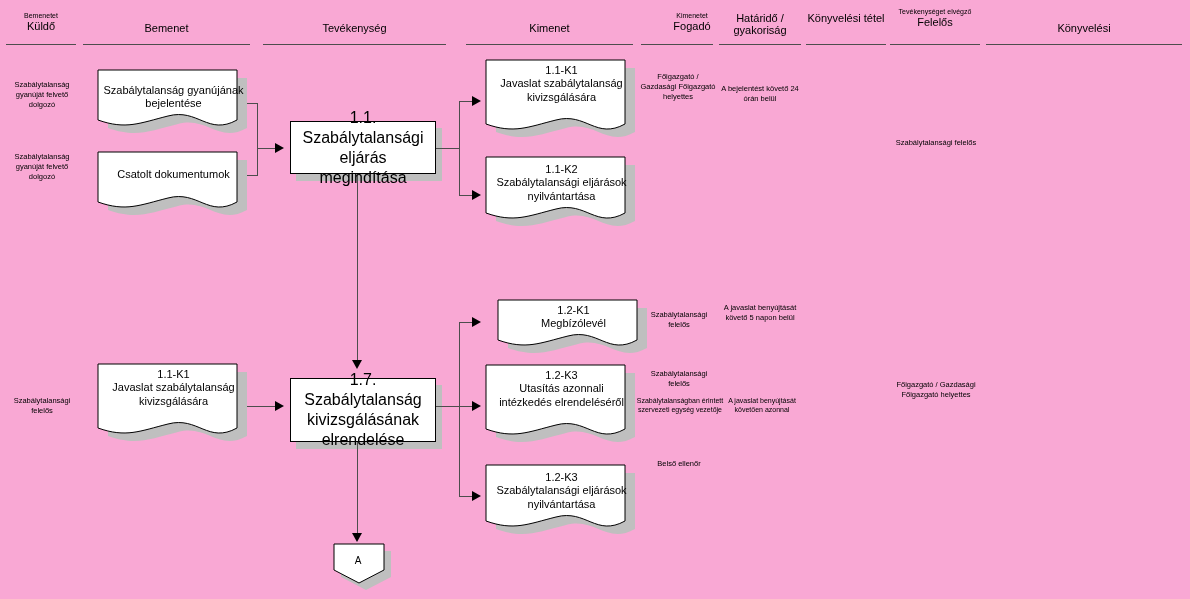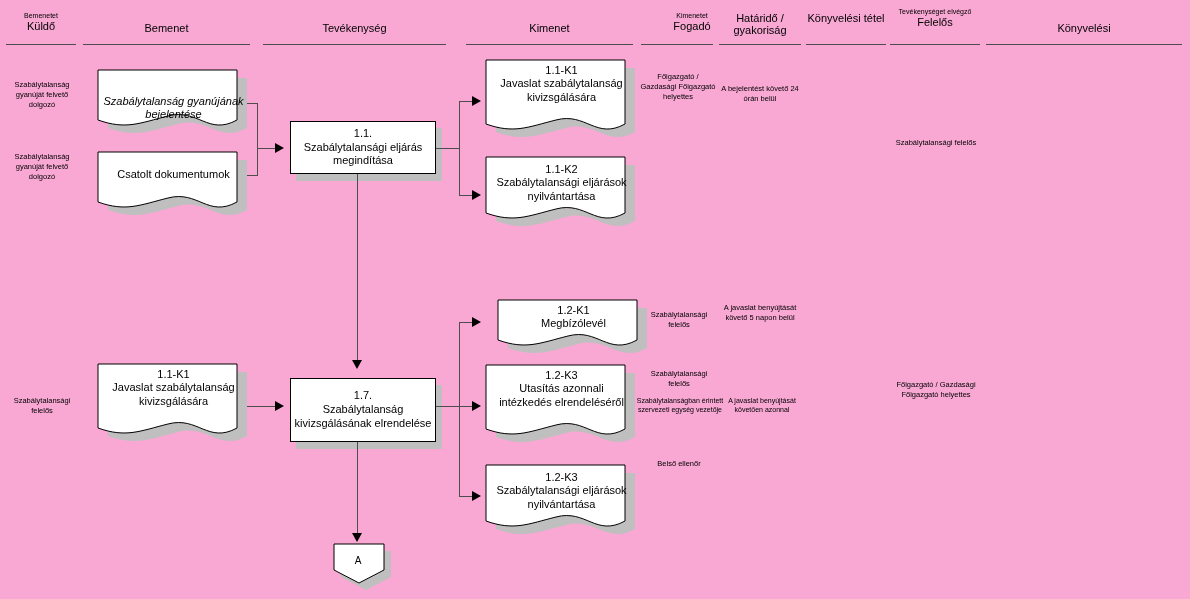--- a/index.html
+++ b/index.html
@@ -43,21 +43,21 @@
     line-height:1.35;
     color:#000;
   }
   .note.tiny{font-size:7px;line-height:1.3;}
   
   .proc{
     position:absolute;
     box-sizing:border-box;
     border:1px solid #000;
     background:#fff;
-    font-size:11px;
+    font-size:16px;
     line-height:1.25;
     text-align:center;
     display:flex;
     align-items:center;
     justify-content:center;
     z-index:4;
   }
   .proc .inner{width:100%;padding:0 3px;}
   .shadow-rect{
     position:absolute;
@@ -156,21 +156,21 @@
   <div class="head-rule" style="left:986px;top:44px;width:196px;"></div>
 
   <div class="note" style="left:2px;top:80px;width:80px;">Szabálytalanság gyanúját felvető dolgozó</div>
   <div class="note" style="left:2px;top:152px;width:80px;">Szabálytalanság gyanúját felvető dolgozó</div>
 
   <div class="docshape" style="left:92px;top:66px;width:163px;height:70px;">
     <svg width="163" height="70" viewBox="0 0 163 70">
       <path d="M16 12 L155 12 L155 62 C126 78 116 50 86 58 C58 65 44 72 16 62 Z" fill="#bfbfbf" stroke="none"></path>
       <path d="M6 4 L145 4 L145 54 C116 70 106 42 76 50 C48 57 34 64 6 54 Z" fill="#ffffff" stroke="#000" stroke-width="1"></path>
     </svg>
-    <div class="txt" style="top:29px;white-space:pre-line;padding:0 8px;box-sizing:border-box;font-style:italic;">Szabálytalanság gyanújának bejelentése</div>
+    <div class="txt" style="top:18px;white-space:pre-line;padding:0 8px;box-sizing:border-box;">Szabálytalanság gyanújának bejelentése</div>
   </div>
 
   <div class="docshape" style="left:92px;top:148px;width:163px;height:70px;">
     <svg width="163" height="70" viewBox="0 0 163 70">
       <path d="M16 12 L155 12 L155 62 C126 78 116 50 86 58 C58 65 44 72 16 62 Z" fill="#bfbfbf" stroke="none"></path>
       <path d="M6 4 L145 4 L145 54 C116 70 106 42 76 50 C48 57 34 64 6 54 Z" fill="#ffffff" stroke="#000" stroke-width="1"></path>
     </svg>
     <div class="txt" style="top:20px;white-space:pre-line;padding:0 8px;box-sizing:border-box;">Csatolt dokumentumok</div>
   </div>
 

